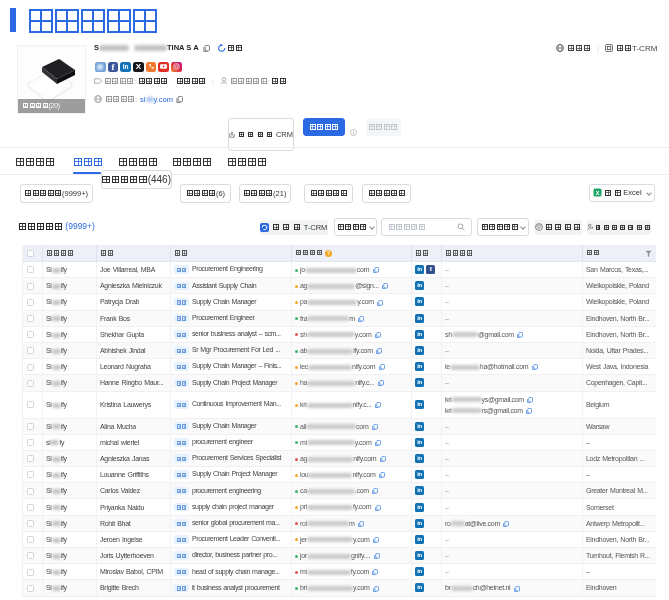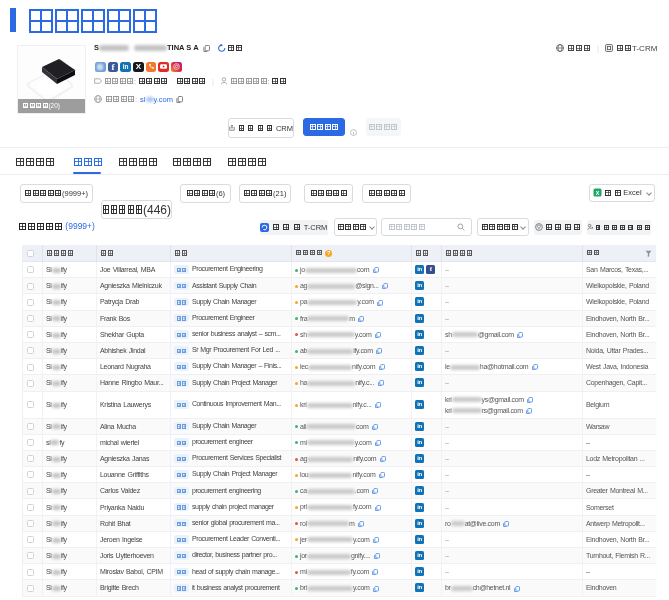--- a/index.html
+++ b/index.html
@@ -124,21 +124,21 @@
         <line x1="0.7" y1="4.0" x2="7.3" y2="4.0" stroke="#999" stroke-width="0.7"></line>
       </svg>
       <span><i class="z"></i><i class="z"></i><i class="z"></i><i class="z"></i>:</span>
 <span style="color:#2b6ae3;display:flex;align-items:center">sl<span style="display:inline-block;width:8px;height:5px;background:#a9c3ef;border-radius:2.5px;filter:blur(1.6px);vertical-align:middle;"></span>y.com</span>
 <svg width="7" height="7" viewBox="0 0 7 7" style="vertical-align:middle;">
         <rect x="2.16" y="0.5" width="4.34" height="5.25" rx="0.8" fill="none" stroke="#777" stroke-width="0.9"></rect>
         <path d="M 0.8600000000000001 2.2 L 0.8600000000000001 6.5 L 4.4 6.5" fill="none" stroke="#777" stroke-width="0.9"></path>
       </svg>
 </div>
 
-<div class="btn" style="left:228px;top:118px;width:66px;height:20px;font-size:7.5px;gap:3px"><svg width="8" height="8" viewBox="0 0 8 8" style="vertical-align:middle;">
+<div class="btn" style="left:228px;top:118px;width:66px;height:33px;font-size:7.5px;gap:3px"><svg width="8" height="8" viewBox="0 0 8 8" style="vertical-align:middle;">
         <path d="M1 2 v5 h6 v-4.5" fill="none" stroke="#555" stroke-width="0.9"></path>
         <path d="M2.5 0.8 h3 M4 0.8 v3.4 M2.8 3 l1.2 1.4 1.2-1.4" fill="none" stroke="#555" stroke-width="0.9"></path>
       </svg><i class="z"></i><i class="z"></i><i class="z"></i><i class="z"></i>CRM</div>
 <div class="btn" style="left:303px;top:118px;width:41.5px;height:17.5px;background:#2b6ae3;border-color:#2b6ae3;color:#fff;font-size:7.5px">
       <i class="z"></i>
       <i class="z"></i>
       <i class="z"></i>
       <i class="z"></i>
     </div>
 <div class="abs" style="left:349.5px;top:123px"><svg width="7" height="7" viewBox="0 0 7 7" style="vertical-align:middle;">
@@ -157,21 +157,21 @@
 
 <div class="abs" style="left:15px;top:156px;font-size:10px;color:#333"><i class="z"></i><i class="z"></i><i class="z"></i><i class="z"></i></div>
 <div class="abs" style="left:73px;top:156px;font-size:10px;color:#2b6ae3;font-weight:bold"><i class="z"></i><i class="z"></i><i class="z"></i></div>
 <div class="abs" style="left:118px;top:156px;font-size:10px;color:#333"><i class="z"></i><i class="z"></i><i class="z"></i><i class="z"></i></div>
 <div class="abs" style="left:172px;top:156px;font-size:10px;color:#333"><i class="z"></i><i class="z"></i><i class="z"></i><i class="z"></i></div>
 <div class="abs" style="left:227px;top:156px;font-size:10px;color:#333"><i class="z"></i><i class="z"></i><i class="z"></i><i class="z"></i></div>
 <div class="abs" style="left:72.5px;top:171.5px;width:28px;height:2.5px;background:#2b6ae3;border-radius:1px"></div>
 <div class="abs" style="left:0;top:174px;width:669px;height:1px;background:#ebedf0"></div>
 
 <div class="btn" style="left:20px;top:183.5px;width:72.5px;height:19px;font-size:7.5px"><i class="z"></i><i class="z"></i><i class="z"></i><i class="z"></i><i class="z"></i>(9999+)</div>
-<div class="btn" style="left:100.5px;top:200px;width:71.5px;height:19px;font-size:12px"><i class="z"></i><i class="z"></i><i class="z"></i><i class="z"></i><i class="z"></i>(446)</div>
+<div class="btn" style="left:100.5px;top:170px;width:71.5px;height:19px;font-size:10px"><i class="z"></i><i class="z"></i><i class="z"></i><i class="z"></i><i class="z"></i>(446)</div>
 <div class="btn" style="left:180px;top:183.5px;width:51px;height:19px;font-size:7.5px"><i class="z"></i><i class="z"></i><i class="z"></i><i class="z"></i>(6)</div>
 <div class="btn" style="left:239px;top:183.5px;width:51.5px;height:19px;font-size:7.5px"><i class="z"></i><i class="z"></i><i class="z"></i><i class="z"></i>(21)</div>
 <div class="btn" style="left:304px;top:183.5px;width:49px;height:19px;font-size:7.5px">
       <i class="z"></i>
       <i class="z"></i>
       <i class="z"></i>
       <i class="z"></i>
       <i class="z"></i>
     </div>
 <div class="btn" style="left:362px;top:183.5px;width:49px;height:19px;font-size:7.5px">

